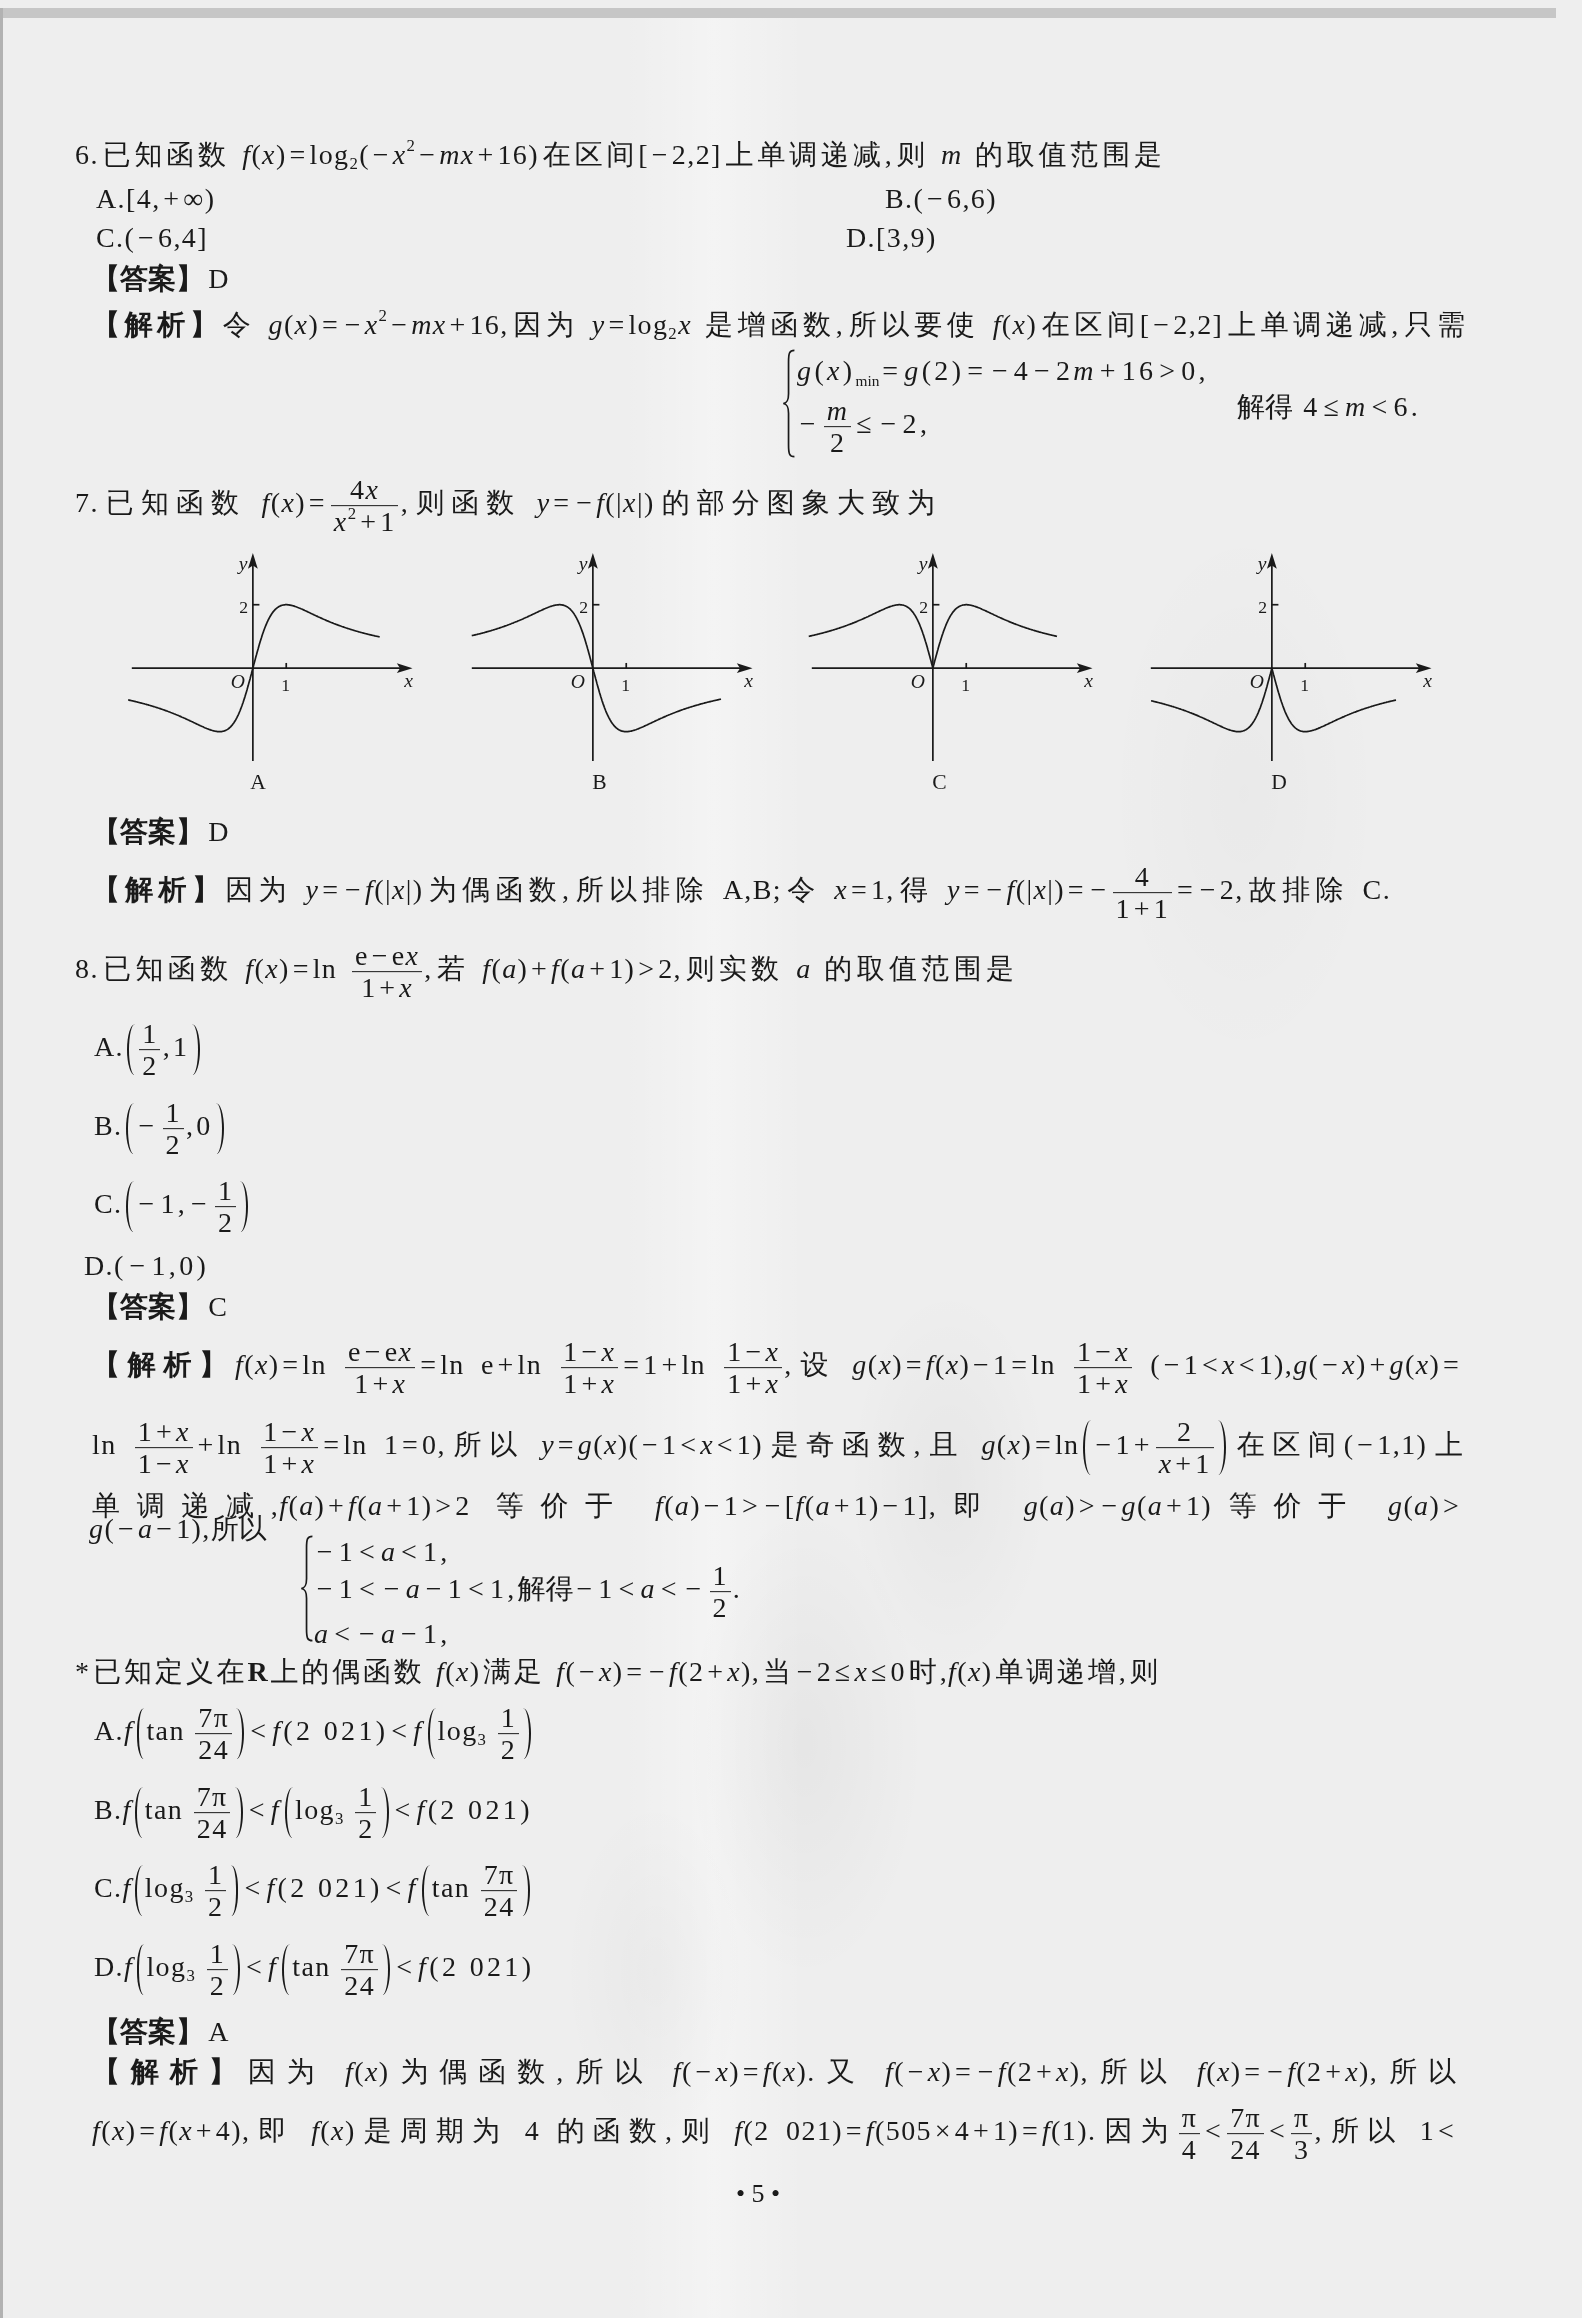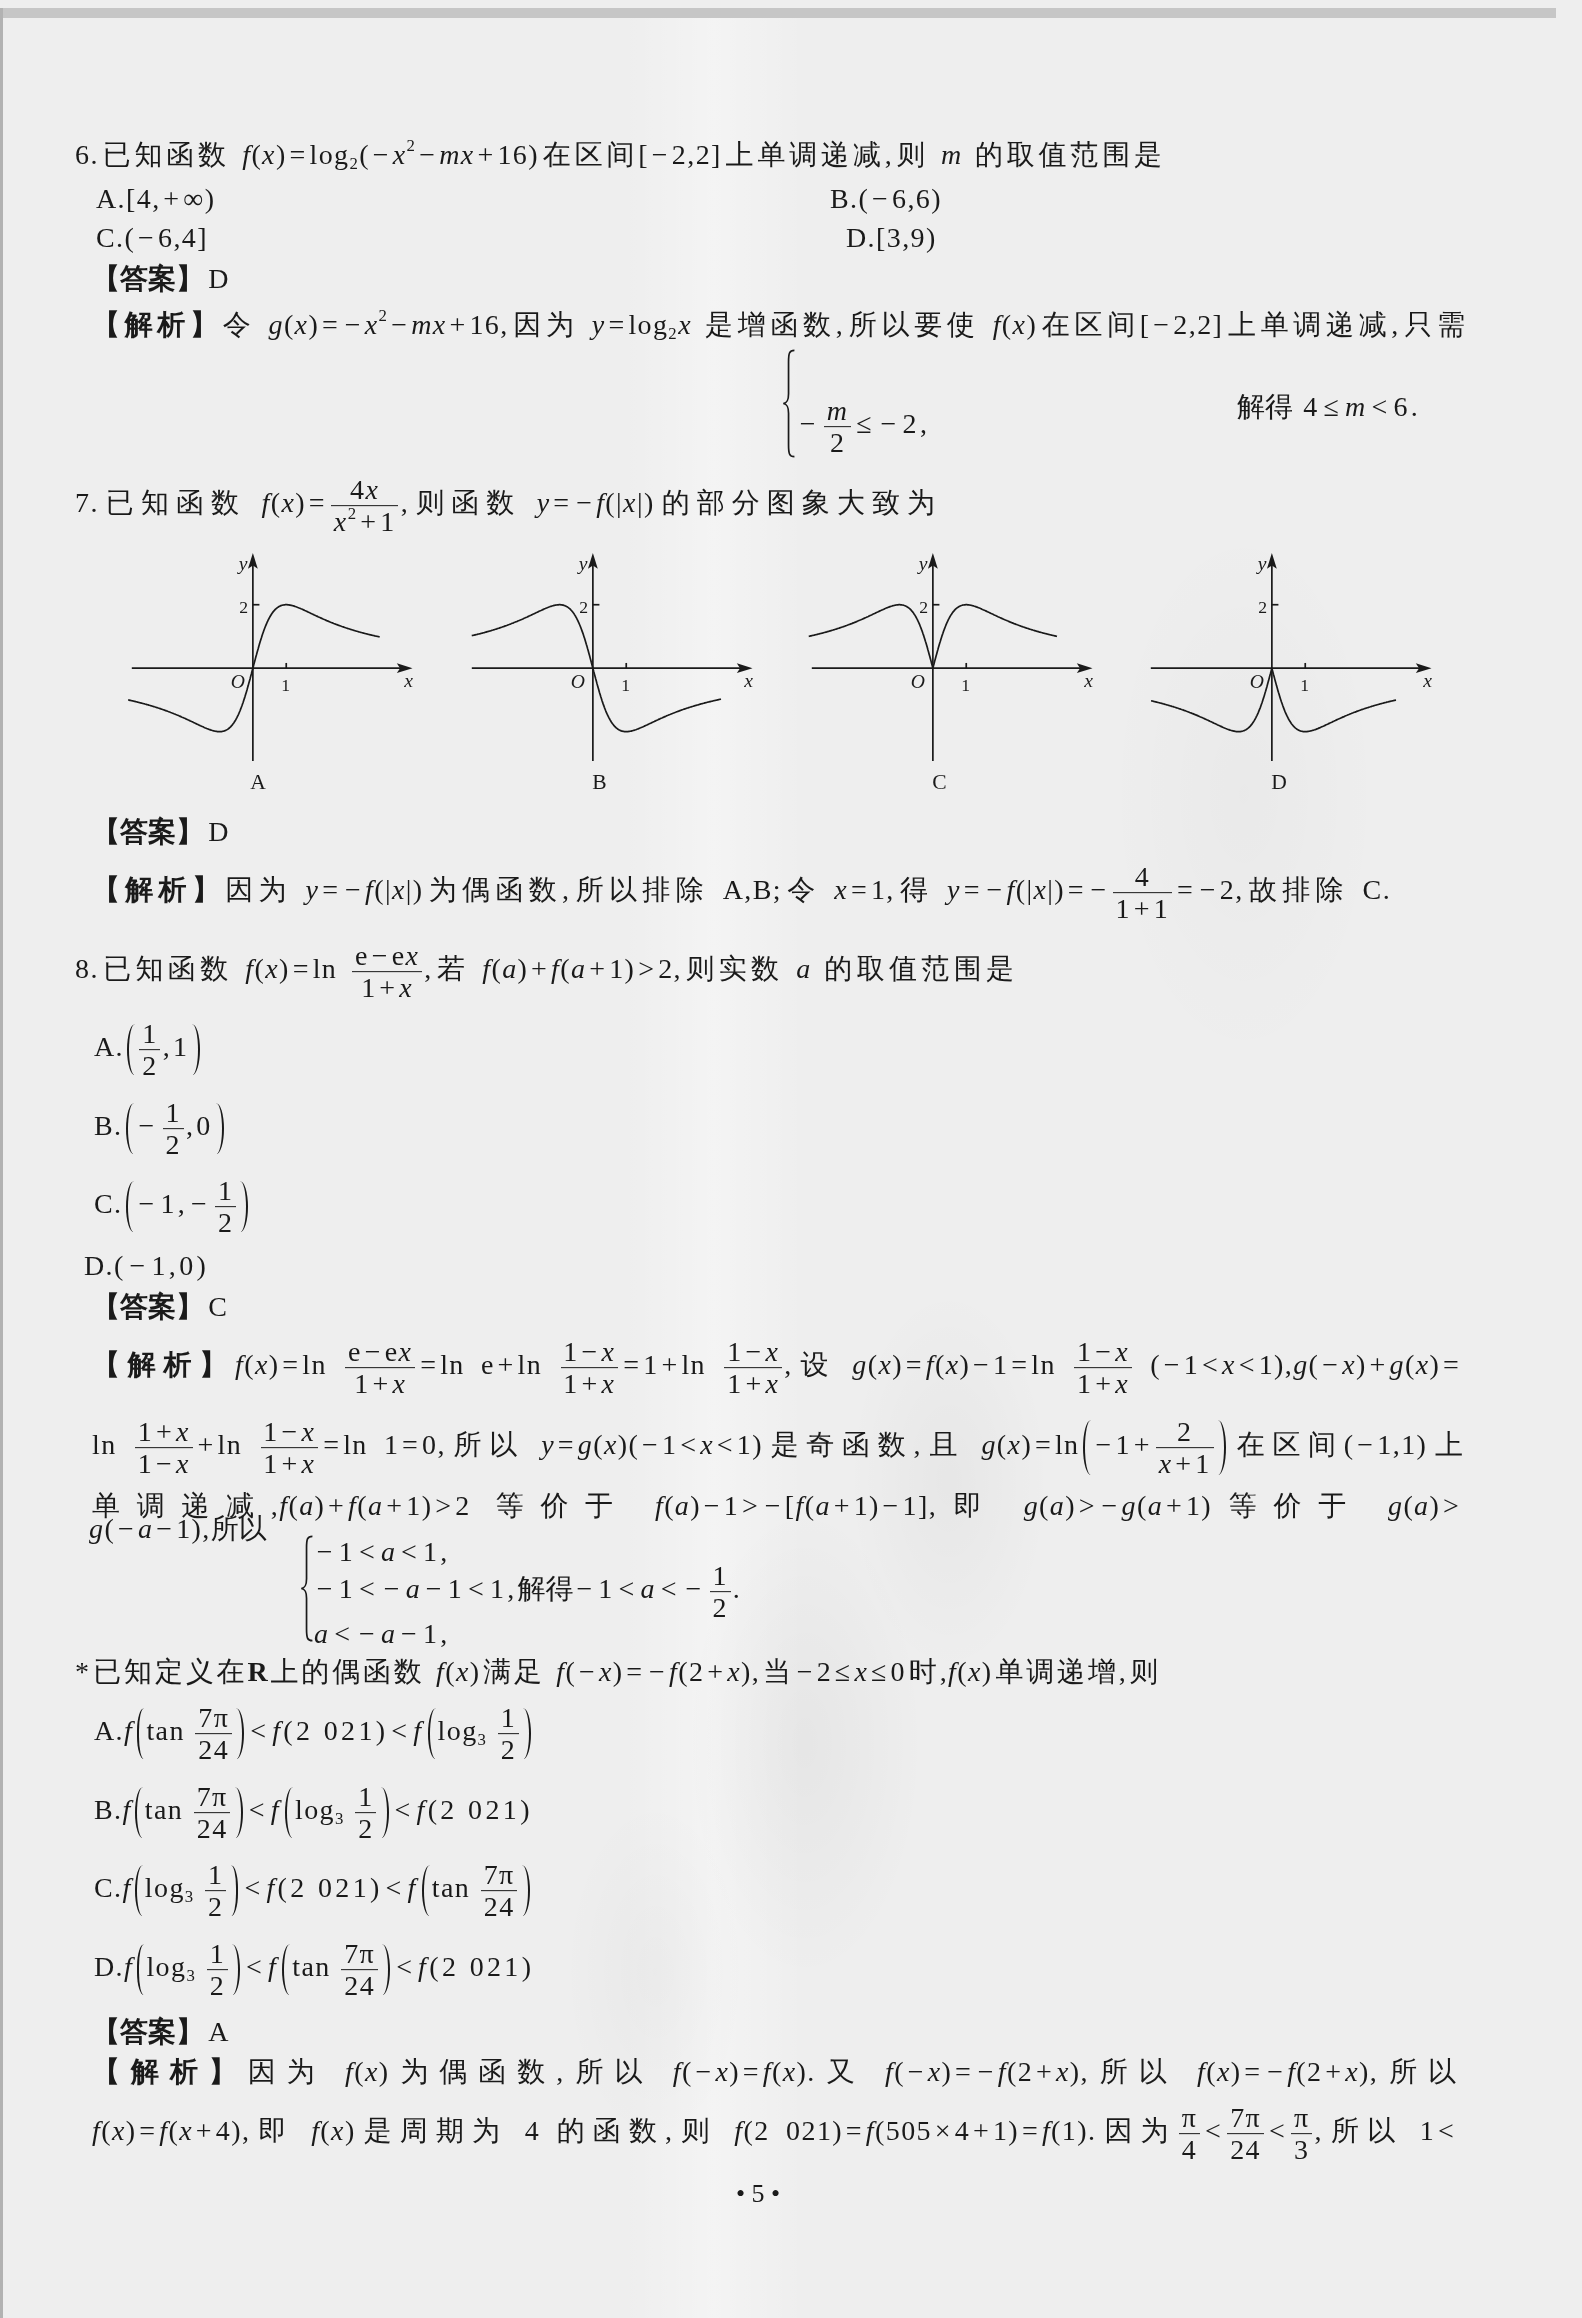--- a/index.html
+++ b/index.html
@@ -55,33 +55,34 @@
 
 <div id="page">
   <div class="scan scan-top"></div>
   <div class="scan scan-left"></div>
   <div class="scan scan-right"></div>
   <div class="scan scan-bottom"></div>
 
   <div class="ln j" style="left:75px;top:146px;width:1087px"><span class="m">6.<span class="cj">已知函数</span> <i>f</i>(<i>x</i>)<span class="op">=</span><span class="fn">log</span><sub>2</sub>(<span class="op">−</span><i>x</i><sup>2</sup><span class="op">−</span><i>m</i><i>x</i><span class="op">+</span>16)<span class="cj">在区间</span>[<span class="op">−</span>2,2]<span class="cj">上单调递减</span>,<span class="cj">则</span> <i>m</i> <span class="cj">的取值范围是</span></span></div>
 
   <div class="ln" style="left:96px;top:190px"><span class="m">A.</span><span class="m">[4,<span class="op">+</span>∞)</span></div>
-  <div class="ln" style="left:830px;top:190px"><span class="m">B.</span><span class="m">(<span class="op">−</span>6,6)</span></div>
+  <div class="ln" style="left:885px;top:190px"><span class="m">B.</span><span class="m">(<span class="op">−</span>6,6)</span></div>
   <div class="ln" style="left:96px;top:229px"><span class="m">C.</span><span class="m">(<span class="op">−</span>6,4]</span></div>
   <div class="ln" style="left:846px;top:229px"><span class="m">D.</span><span class="m">[3,9)</span></div>
 
   <div class="ln" style="left:92px;top:270px"><span class="lbl">【答案】</span><span class="ans">D</span></div>
 
   <div class="ln j" style="left:92px;top:316px;width:1373px"><span class="lbl">【解析】</span><span class="m"><span class="cj">令</span> <i>g</i>(<i>x</i>)<span class="op">=</span><span class="op">−</span><i>x</i><sup>2</sup><span class="op">−</span><i>m</i><i>x</i><span class="op">+</span>16,<span class="cj">因为</span> <i>y</i><span class="op">=</span><span class="fn">log</span><sub>2</sub><i>x</i> <span class="cj">是增函数</span>,<span class="cj">所以要使</span> <i>f</i>(<i>x</i>)<span class="cj">在区间</span>[<span class="op">−</span>2,2]<span class="cj">上单调递减</span>,<span class="cj">只需</span></span></div>
 
 
   <svg class="brace" style="left:782px;top:341px" width="14.4" height="109" viewBox="0 0 22 166" preserveAspectRatio="none">
       <path d="M19,2 C11,2 10,7 10,20 L10,68 C10,78 8,82 2,83 C8,84 10,88 10,98 L10,146 C10,159 11,164 19,164"></path>
     </svg>
 
+  <div class="ln" style="left:797px;top:362px"><span class="m wide"><i>g</i>(<i>x</i>)</span><span class="subtxt">min</span><span class="m wide"><span class="op">=</span><i>g</i>(2)<span class="op">=</span><span class="op">−</span>4<span class="op">−</span>2<i>m</i><span class="op">+</span>16<span class="op">&gt;</span>0,</span></div>
   <div class="ln" style="left:797px;top:419px"><span class="m wide"><span class="op">−</span></span><span class="frac"><span class="num m"><i>m</i></span><span class="den m">2</span></span><span class="m wide"><span class="op">≤</span><span class="op">−</span>2,</span></div>
   <div class="ln" style="left:1237px;top:398px"><span class="m wide"><span class="cj">解得</span> 4<span class="op">≤</span><i>m</i><span class="op">&lt;</span>6.</span></div>
 
   <div class="ln j" style="left:75px;top:498px;width:860px"><span class="m">7.<span class="cj">已知函数</span> <i>f</i>(<i>x</i>)<span class="op">=</span></span><span class="frac"><span class="num m">4<i>x</i></span><span class="den m"><i>x</i><sup>2</sup><span class="op">+</span>1</span></span><span class="m">,<span class="cj">则函数</span> <i>y</i><span class="op">=</span><span class="op">−</span><i>f</i>(|<i>x</i>|)<span class="cj">的部分图象大致为</span></span></div>
 
   <svg class="graph" style="left:122px;top:537px;font-size:43px" width="301" height="249" viewBox="0 0 460 380">
     <line class="axis" x1="15" y1="188" x2="428" y2="188"></line>
     <polygon class="arrow" points="444,188 420,180.5 425,188 420,195.5"></polygon>
     <line class="axis" x1="200" y1="330" x2="200" y2="30"></line>
     <polygon class="arrow" points="200,12 192.5,36 200,31 207.5,36"></polygon>

